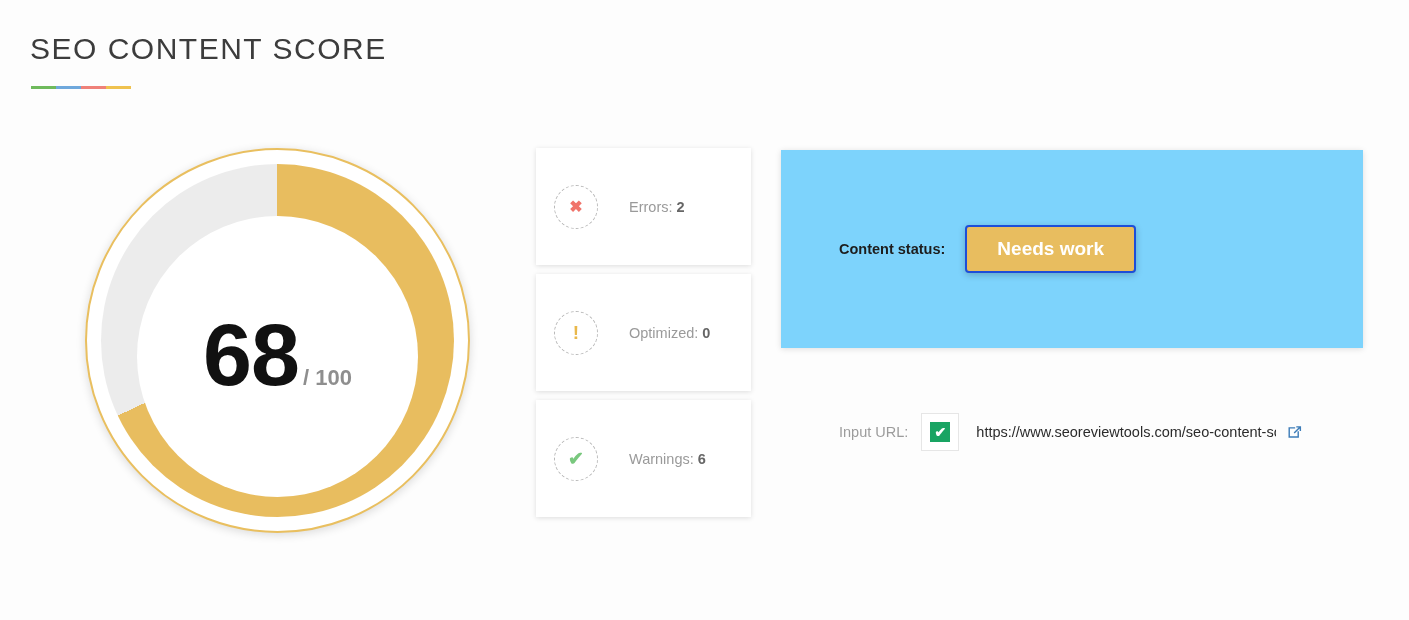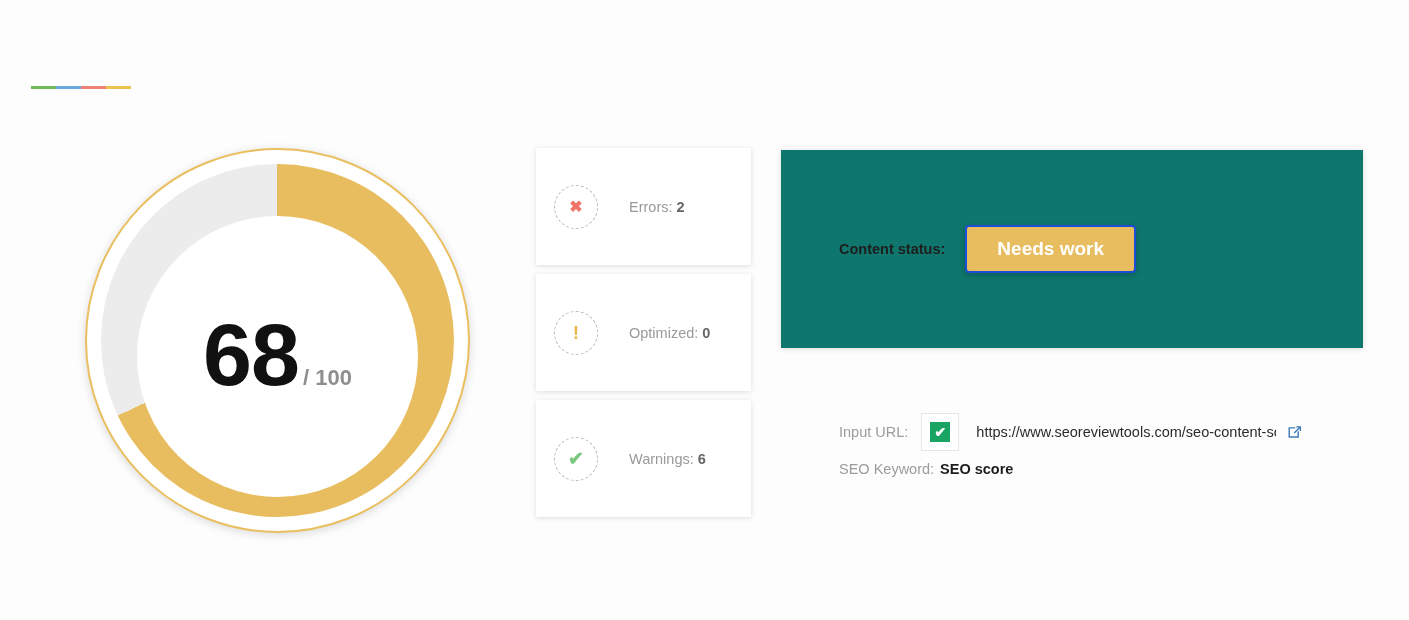--- a/index.html
+++ b/index.html
@@ -140,21 +140,21 @@
   }
   .stat-text b { color: #666666; font-weight: 700; }
 
   
   .status-panel {
     position: absolute;
     left: 781px;
     top: 150px;
     width: 582px;
     height: 198px;
-    background: #0f766e;
+    background: #7dd3fc;
     box-shadow: 0 1px 6px rgba(0,0,0,0.13);
     display: flex;
     align-items: center;
     padding-left: 58px;
   }
   .status-label {
     font-size: 14.5px;
     font-weight: 700;
     color: #1d1d1d;
     white-space: nowrap;
@@ -235,20 +235,21 @@
     font-weight: 700;
     color: #1d1d1d;
     white-space: nowrap;
   }
 </style>
 </head>
 <body>
 
 <div class="page">
 
+  <div class="page-title">SEO CONTENT SCORE</div>
   <div class="title-rule">
     <span style="background: rgb(111, 186, 92);"></span>
     <span style="background: rgb(111, 168, 220);"></span>
     <span style="background: rgb(239, 129, 121);"></span>
     <span style="background: rgb(239, 194, 79);"></span>
   </div>
 
   <div class="gauge-wrap">
     <div class="gauge-outer"></div>
     <div class="gauge-ring" style="background: conic-gradient(rgb(232, 189, 95) 0deg, rgb(232, 189, 95) 244.8deg, rgb(236, 236, 236) 244.8deg, rgb(236, 236, 236) 360deg);"></div>
@@ -308,20 +309,16 @@
       </span>
       <span class="meta-url">https://www.seoreviewtools.com/seo-content-sc</span>
       <span class="ext-link">
         <svg viewBox="0 0 16 16" width="15" height="15" aria-hidden="true">
           <path d="M1.6 4.3h7.1v1.5H3.1v8.1h8.1V8.6h1.5v7.1H1.6z" fill="#3d7cb8" transform="translate(0,-2)"></path>
           <path d="M9.9 1.2h5.1v5.1h-1.5V3.8l-5.3 5.3-1.1-1.1 5.3-5.3H9.9z" fill="#3d7cb8"></path>
         </svg>
       </span>
     </div>
 
-    <div class="meta-row">
-      <span class="meta-key">SEO Keyword:</span>
-      <span class="meta-val">SEO score</span>
-    </div>
 
   </div>
 
 </div>
 
 </body></html>

